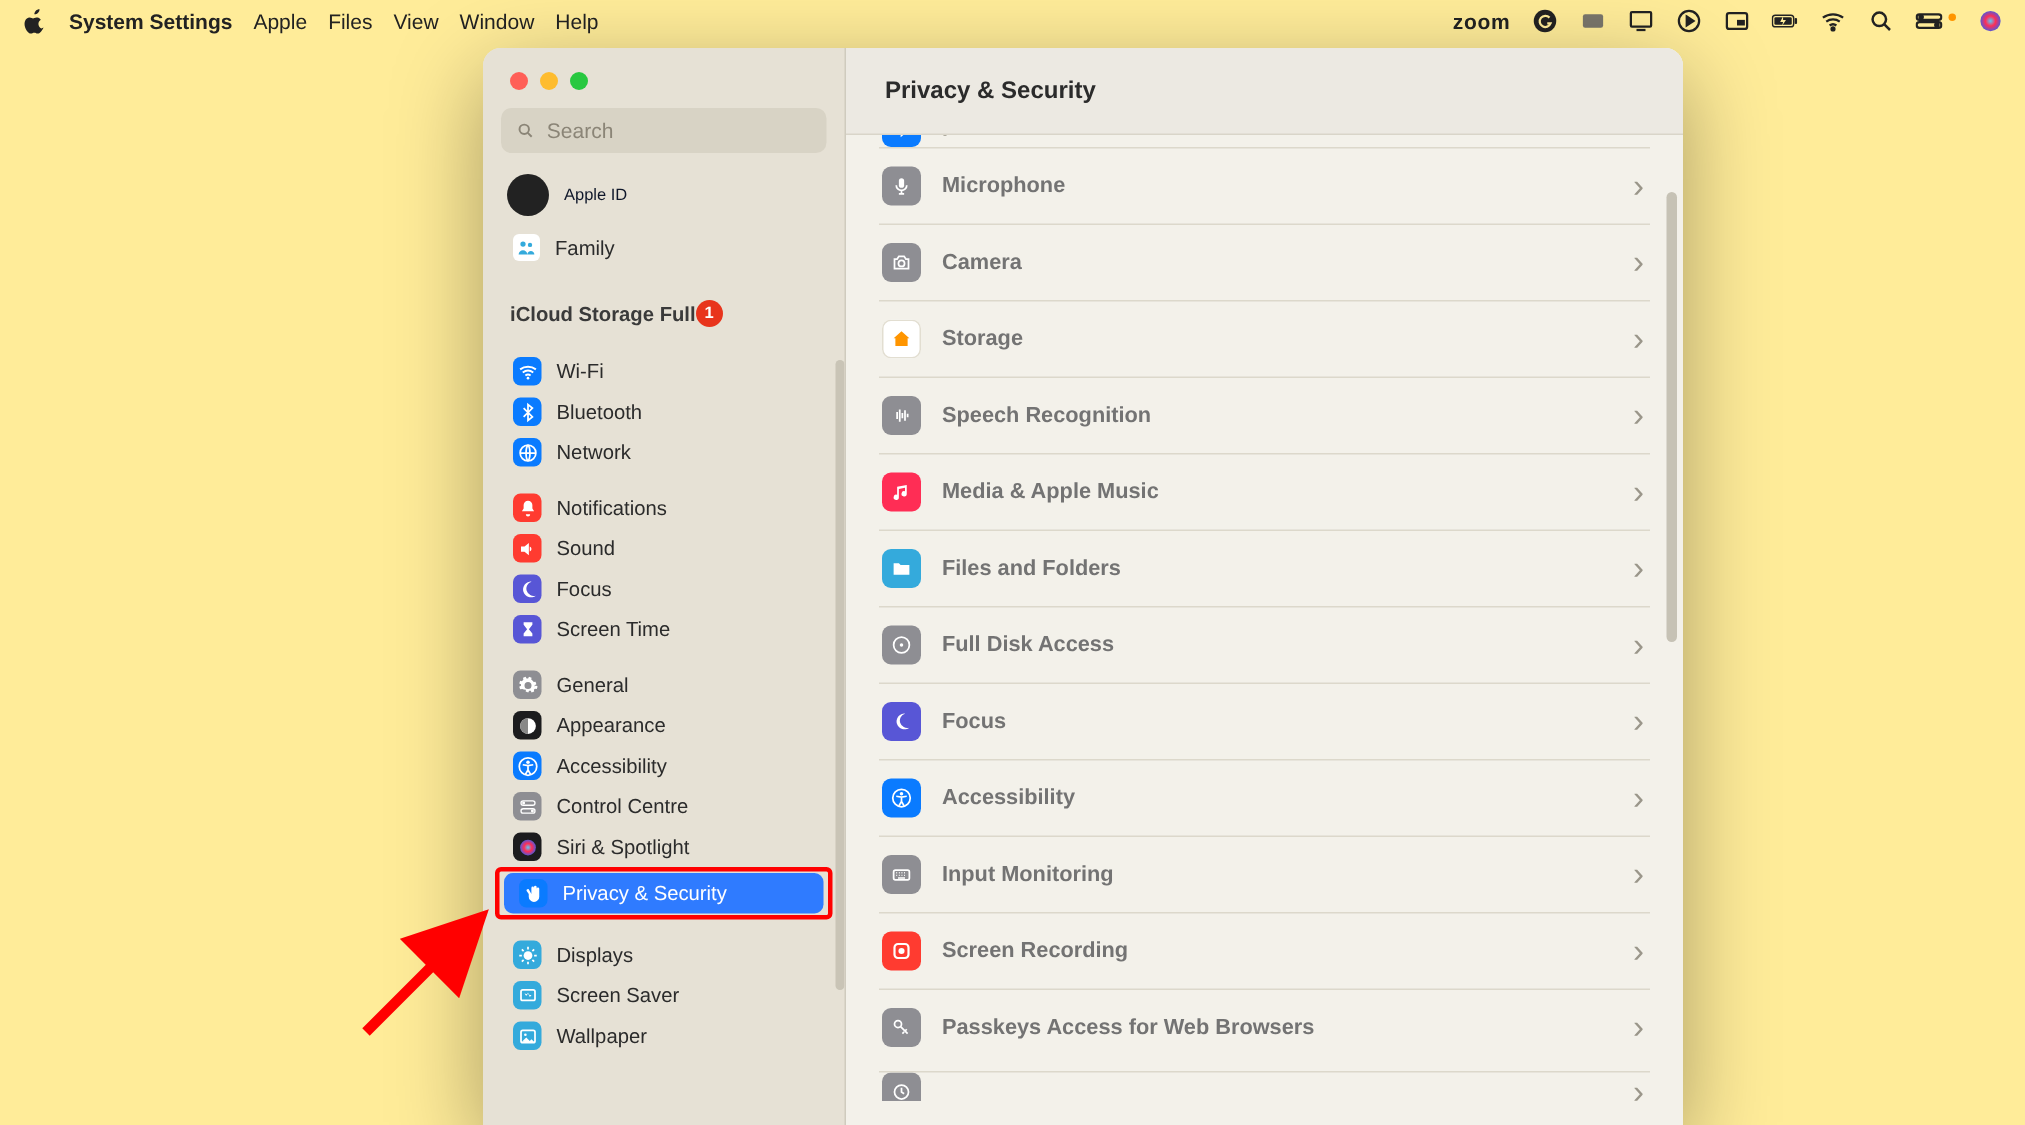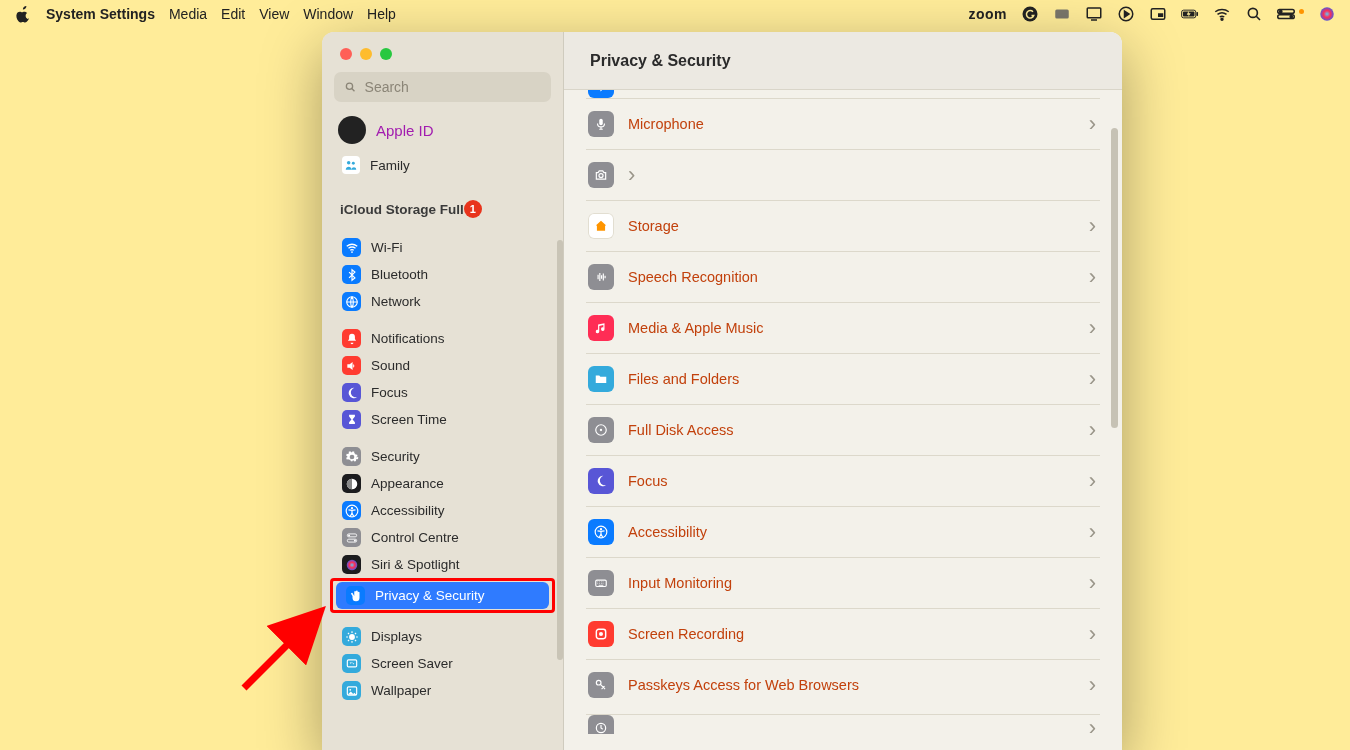--- a/index.html
+++ b/index.html
@@ -49,21 +49,21 @@
     .content { flex: 1; display: flex; flex-direction: column; background: #f3f1ea; position: relative; }
     .titlebar { height: 58px; display: flex; align-items: center; padding: 0 26px; border-bottom: 1px solid #d9d5c9; background: #ece9e2; }
     .titlebar h1 { font-size: 16px; font-weight: 700; color: #2b2b2b; }
 
     .list-area { flex: 1; overflow-y: auto; padding: 0 22px 0 22px; position: relative; }
     .list-area::-webkit-scrollbar { width: 0; }
     .content-scrollbar { position: absolute; right: 4px; top: 96px; width: 7px; height: 300px; background: #c6c2b5; border-radius: 4px; }
     .row { display: flex; align-items: center; height: 51px; gap: 14px; cursor: default; }
     .row + .row { border-top: 1px solid #dcd8cb; }
     .row .ricon { width: 26px; height: 26px; border-radius: 6px; display: flex; align-items: center; justify-content: center; flex-shrink: 0; margin-left: 2px; }
-    .row .label { font-size: 14.5px; color: #c2410c; flex: 1; font-weight: 400; }
+    .row .label { font-size: 14.5px; color: #737373; flex: 1; font-weight: 700; }
     .row .chev { color: #9a968a; }
     .row-partial-bottom { height: 20px; overflow: hidden; align-items: flex-start; border-top: 1px solid #dcd8cb; margin-top:4px;}
 
     
     .arrow-annot { position: absolute; left: 234px; top: 588px; pointer-events: none; }
     .arrow-annot svg { width: 110px; height: 110px; }
 
     
     .isvg { width: 14px; height: 14px; }
   </style>
@@ -71,22 +71,22 @@
 <body>
 
 <div class="menubar">
   <div class="left">
     <span class="micon">
         <svg viewBox="0 0 24 24" fill="#222">
           <path d="M16.5 1.5c0 1.2-.5 2.3-1.3 3.1-.9.9-2.1 1.5-3.3 1.4-.1-1.2.5-2.4 1.3-3.2.9-.9 2.2-1.4 3.3-1.3zm3.6 16.2c-.6 1.3-1.2 2.5-2.2 3.6-.8.9-1.8 1.9-3.1 1.9-1.2 0-1.6-.7-3-.7s-1.9.7-3 .7c-1.3 0-2.3-1-3.1-1.9C3.8 19 2.4 14.9 3.6 11.9c.7-1.8 2.3-3 4.1-3 1.3 0 2.3.8 3 .8.7 0 1.9-.9 3.3-.8.6 0 2.4.2 3.6 1.9-3.1 1.9-2.6 6.2.5 7.9z"></path>
         </svg>
       </span>
     <span class="app-name">System Settings</span>
-    <span>Media</span>
-    <span>Edit</span>
+    <span>Apple</span>
+    <span>Files</span>
     <span>View</span>
     <span>Window</span>
     <span>Help</span>
   </div>
   <div class="right">
     <span class="zoom">zoom</span>
     <span class="micon">
         <svg viewBox="0 0 24 24">
           <circle cx="12" cy="12" r="10" fill="#222"></circle>
           <path d="M16 9a5 5 0 1 0 1 5h-3" fill="none" stroke="#ffec99" stroke-width="2"></path>
@@ -171,21 +171,21 @@
       <svg class="isvg" viewBox="0 0 24 24" fill="none" stroke="#8b8577" stroke-width="2.5">
           <circle cx="10.5" cy="10.5" r="6"></circle>
           <path d="M15 15l5 5"></path>
         </svg>
       <input placeholder="Search" style="">
     </div>
 
     <div class="side-scroll">
       <div class="acct-row">
         <span class="avatar"></span>
-        <span style="font-size:15px;color:#a21caf">Apple ID</span>
+        <span style="font-size:11px;color:#0f172a">Apple ID</span>
       </div>
       <div class="fam-row">
         <span class="fam-icon">
             <svg class="isvg" viewBox="0 0 24 24" fill="#34aadc">
               <circle cx="8" cy="8" r="3"></circle>
               <circle cx="16" cy="9" r="2.5"></circle>
               <path d="M3 20c0-3 2.5-5 5-5s5 2 5 5M13 20c0-2.5 2-4 4-4s4 1.5 4 4"></path>
             </svg>
           </span>
         <span>Family</span>
@@ -258,21 +258,21 @@
             </span>
             <span>Screen Time</span>
           </div>
           <div class="section-gap"></div>
           <div class="nav-item">
             <span class="nicon" style="background: rgb(142, 142, 147);">
               <svg class="isvg" viewBox="0 0 24 24" fill="#fff">
                 <path d="M12 8a4 4 0 1 0 0 8 4 4 0 0 0 0-8zm9 4l2 1-1 3-2-.4a8 8 0 0 1-1.3 1.3l.4 2-3 1-1-2h-1.8l-1 2-3-1 .4-2A8 8 0 0 1 5.4 16L3 16.4l-1-3 2-1v-1.8l-2-1 1-3 2 .4A8 8 0 0 1 6.7 5.4L6.3 3l3-1 1 2h1.8l1-2 3 1-.4 2A8 8 0 0 1 18.6 8l2-.4 1 3-2 1V13z"></path>
               </svg>
             </span>
-            <span>Security</span>
+            <span>General</span>
           </div>
           <div class="nav-item">
             <span class="nicon" style="background: rgb(28, 28, 30);">
               <svg class="isvg" viewBox="0 0 24 24" fill="#fff">
                 <circle cx="12" cy="12" r="9"></circle>
                 <path d="M12 3a9 9 0 0 0 0 18z" fill="#888"></path>
               </svg>
             </span>
             <span>Appearance</span>
           </div>
@@ -381,20 +381,21 @@
             <span class="label">Microphone</span>
             <span class="chev" style="font-size: 22px; margin-right: 4px;">›</span>
           </div>
           <div class="row">
             <span class="ricon" style="background: rgb(142, 142, 147);">
               <svg class="isvg" viewBox="0 0 24 24" fill="#fff">
                 <path d="M4 8h3l2-3h6l2 3h3v11H4z" fill="none" stroke="#fff" stroke-width="2"></path>
                 <circle cx="12" cy="13" r="3.5" fill="none" stroke="#fff" stroke-width="2"></circle>
               </svg>
             </span>
+            <span class="label">Camera</span>
             <span class="chev" style="font-size: 22px; margin-right: 4px;">›</span>
           </div>
           <div class="row">
             <span class="ricon" style="background: rgb(255, 255, 255); box-shadow: rgb(226, 222, 209) 0px 0px 0px 1px inset;">
               <svg class="isvg" viewBox="0 0 24 24" fill="#ff9500">
                 <path d="M12 3l9 8h-2v9H5v-9H3z"></path>
               </svg>
             </span>
             <span class="label">Storage</span>
             <span class="chev" style="font-size: 22px; margin-right: 4px;">›</span>

